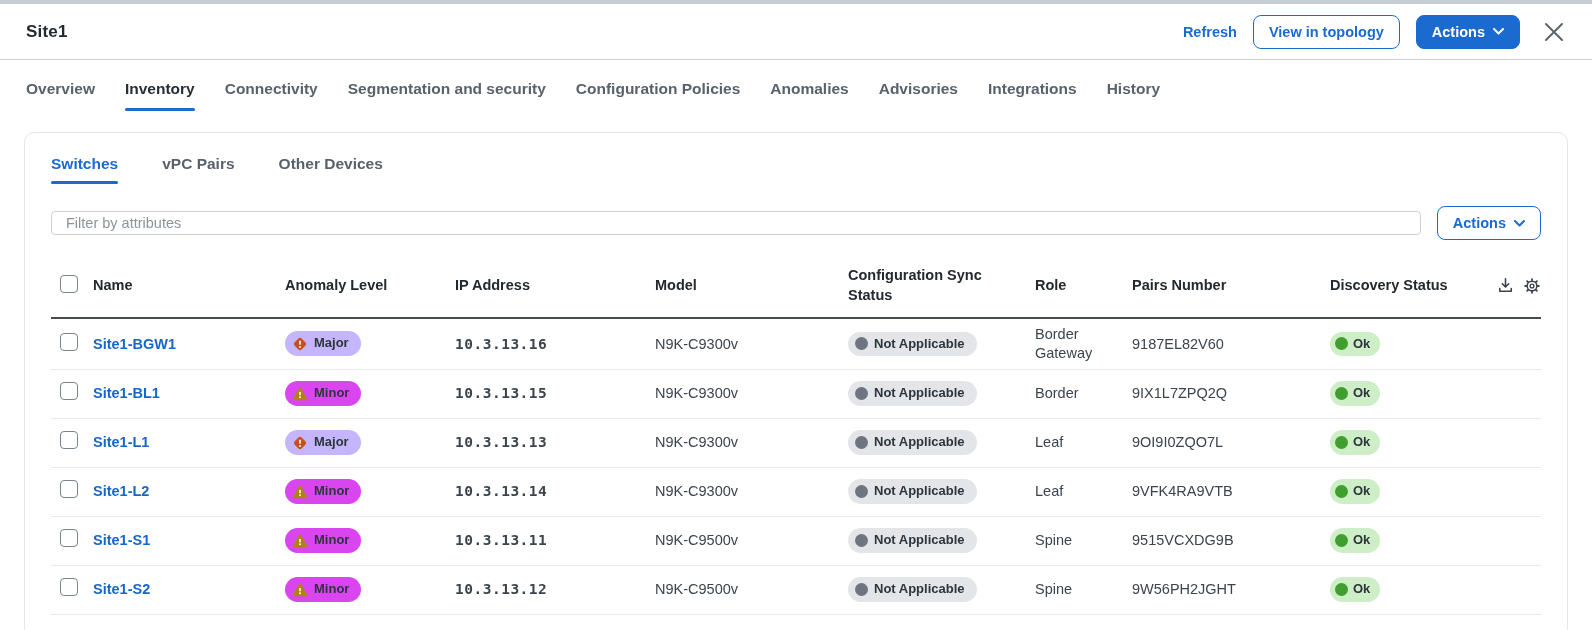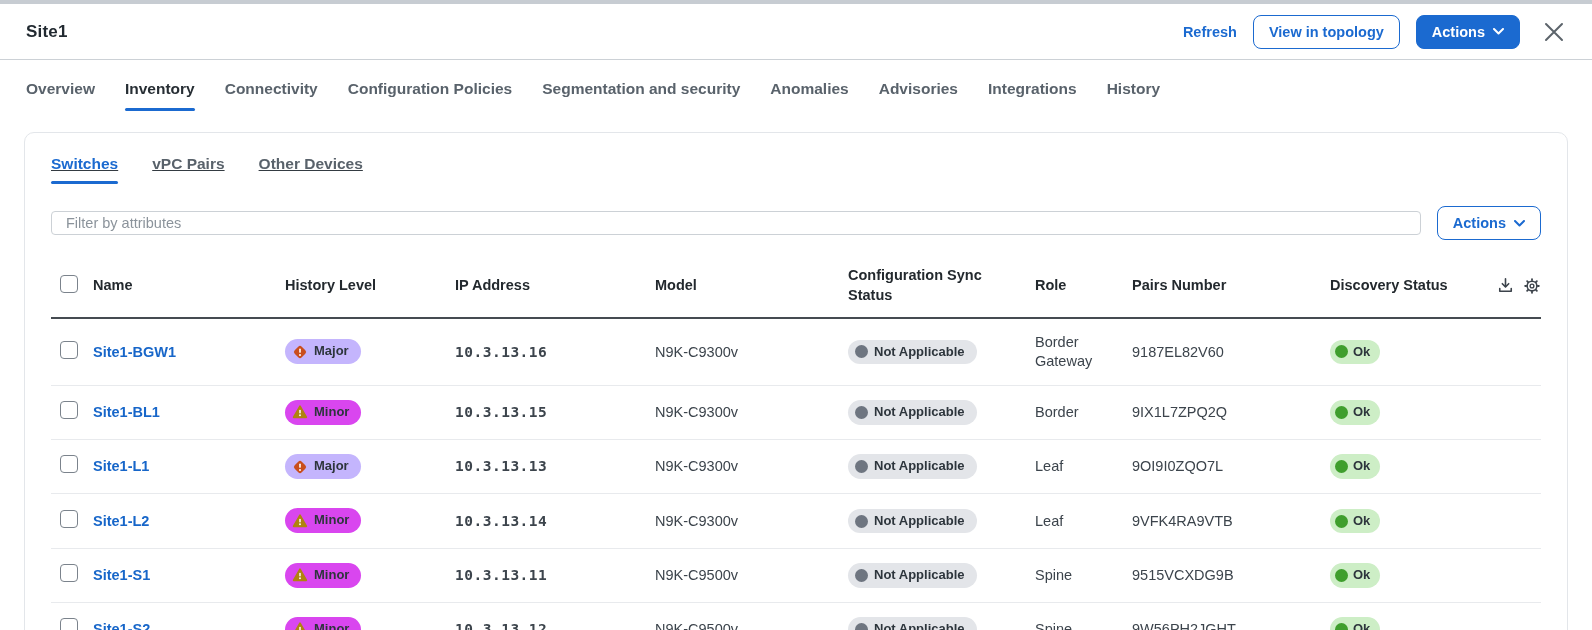--- a/index.html
+++ b/index.html
@@ -39,21 +39,21 @@
   .tab.active::after {
     content:""; position:absolute; left:0; right:0; bottom:0; height:3px;
     background:#1b6ad0; border-radius:2px;
   }
 
   
   .card {
     margin:20px 24px 0 24px; border:1px solid #e3e6ea; border-radius:10px;
     padding:22px 26px; min-height:500px;
   }
-  .subtabs { display:flex; gap:34px;text-decoration:underline; }
+  .subtabs { display:flex; gap:44px; }
   .subtab { font-size:15.5px; font-weight:700; color:#59626b; padding-bottom:11px; position:relative; cursor:pointer; }
   .subtab.active { color:#1b6ad0; }
   .subtab.active::after {
     content:""; position:absolute; left:0; right:0; bottom:0; height:3px;
     background:#1b6ad0; border-radius:2px;
   }
 
   .filter-row { display:flex; align-items:center; gap:16px; margin-top:22px; }
   .filter-input {
     flex:1; height:24px; border:1px solid #ccd1d6; border-radius:4px;
@@ -67,21 +67,21 @@
   .grid {
     display:grid;
     grid-template-columns:42px 192px 170px 200px 193px 187px 97px 198px 146px 1fr;
   }
   .cell { padding-right:12px; }
   .thead { align-items:center; padding:6px 0 12px 0; border-bottom:2px solid #454b51; }
   .th { font-size:14.5px; font-weight:700; color:#23292e; line-height:1.35; cursor:pointer; }
   .icons-cell { display:flex; justify-content:flex-end; align-items:center; gap:9px; padding-right:0; }
   .icon-btn { display:inline-flex; cursor:pointer; }
 
-  .trow { align-items:center; min-height:49px; padding:14px 0; border-bottom:1px solid #e8eaed; }
+  .trow { align-items:center; min-height:49px; padding:6px 0; border-bottom:1px solid #e8eaed; }
   .trow .cell { font-size:14.5px; color:#3c444c; line-height:1.3; }
   .name-link { color:#1766c9; font-weight:700; font-size:14.5px; text-decoration:none; cursor:pointer; }
   .ip { font-family:"DejaVu Sans Mono","Liberation Mono",monospace; font-weight:700; color:#e81212; font-size:16px; letter-spacing:.5px; }
 
   .checkbox {
     display:inline-block; width:18px; height:18px; border:1.6px solid #7b838c;
     border-radius:4px; background:#fff; margin-left:9px; cursor:pointer;
   }
 
   .pill {
@@ -123,22 +123,22 @@
             <path d="M4 4 L20 20 M20 4 L4 20" stroke="#5c646b" stroke-width="2" stroke-linecap="round"></path>
           </svg>
       </span>
     </div>
   </header>
 
   <nav class="tabs">
     <div class="tab">Overview</div>
     <div class="tab active">Inventory</div>
     <div class="tab">Connectivity</div>
+    <div class="tab">Segmentation and security</div>
     <div class="tab">Configuration Policies</div>
-    <div class="tab">Segmentation and security</div>
     <div class="tab">Anomalies</div>
     <div class="tab">Advisories</div>
     <div class="tab">Integrations</div>
     <div class="tab">History</div>
   </nav>
 
   <section class="card">
 
     <nav class="subtabs">
       <div class="subtab active">Switches</div>
@@ -156,21 +156,21 @@
             </svg>
         </span>
       </button>
     </div>
 
     <div class="tablewrap">
 
       <div class="grid thead">
         <span class="cell"><span class="checkbox"></span></span>
         <span class="cell th">Name</span>
-        <span class="cell th">History Level</span>
+        <span class="cell th">Anomaly Level</span>
         <span class="cell th">IP Address</span>
         <span class="cell th">Model</span>
         <span class="cell th">Configuration Sync Status</span>
         <span class="cell th">Role</span>
         <span class="cell th">Pairs Number</span>
         <span class="cell th">Discovery Status</span>
         <span class="cell icons-cell">
           <span class="icon-btn">
             <svg width="17" height="17" viewBox="0 0 16 16" fill="none" stroke="#3c434b" stroke-width="1.5" stroke-linecap="round" stroke-linejoin="round">
                 <path d="M8 1.8 V9"></path>

